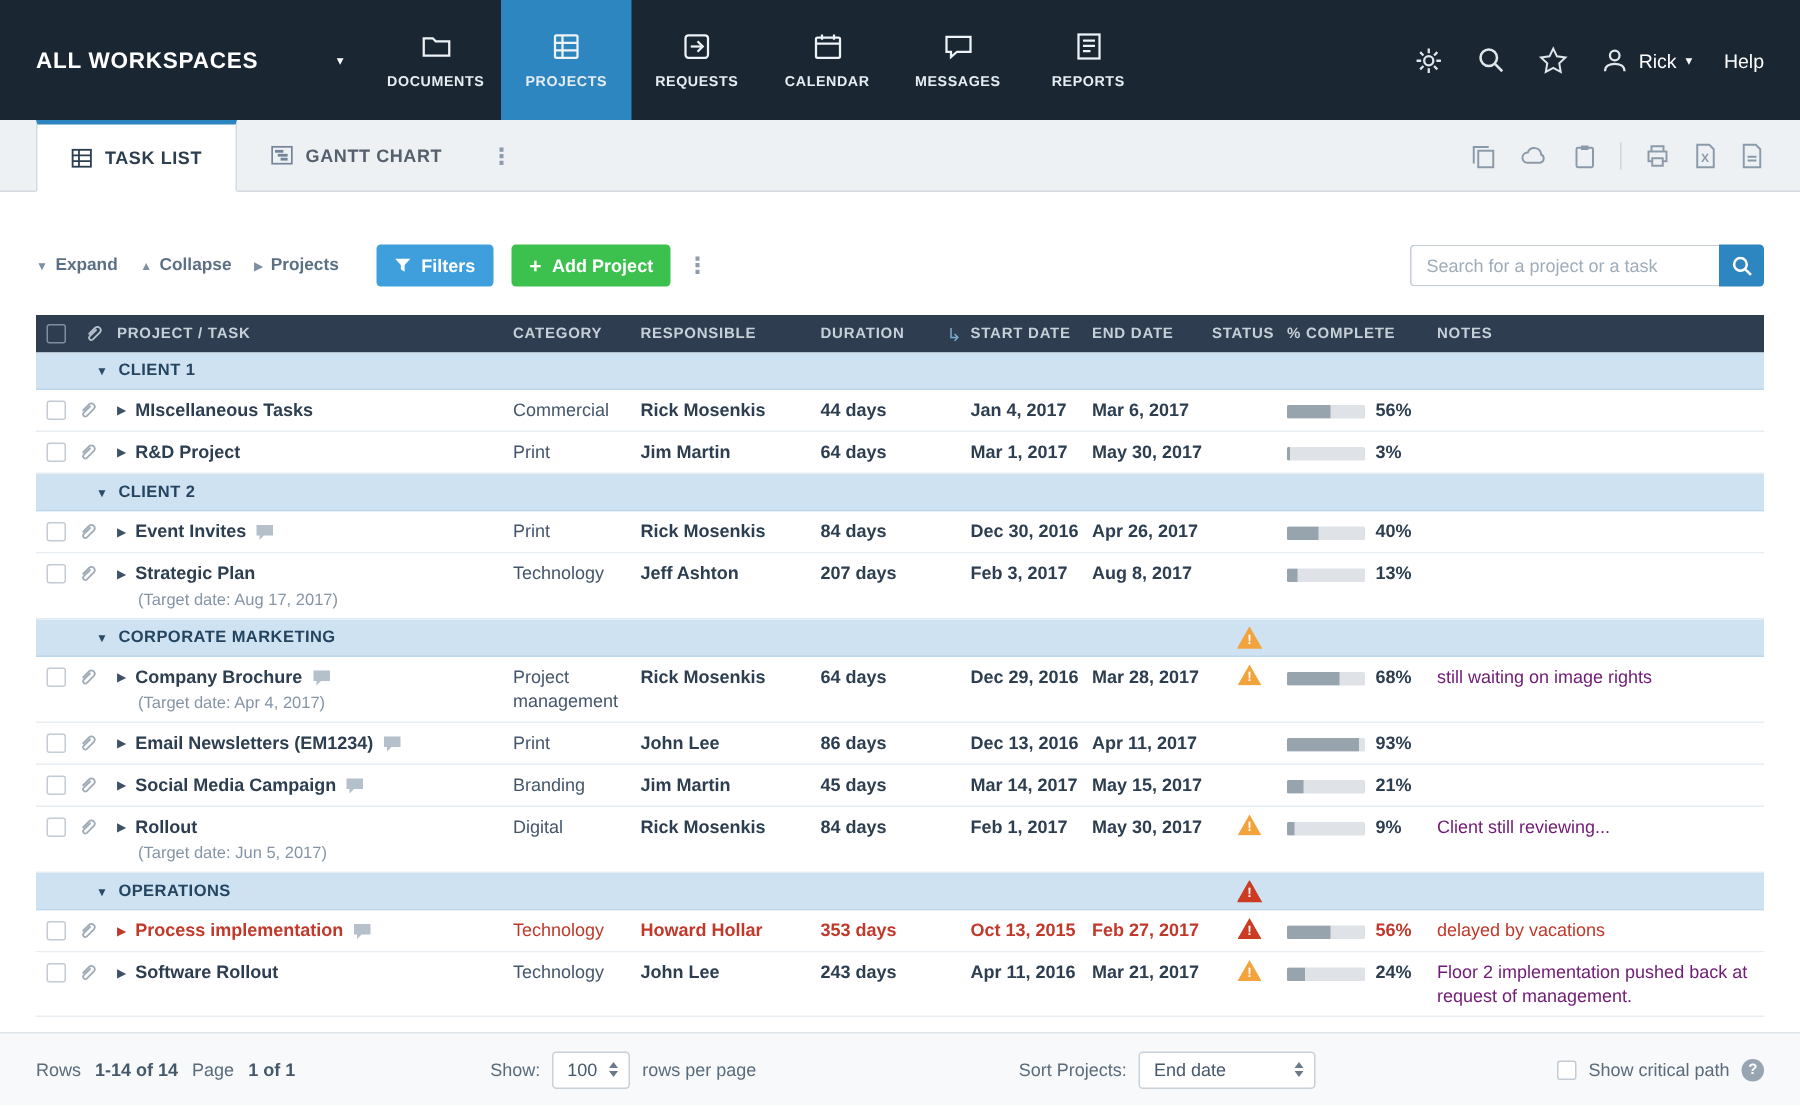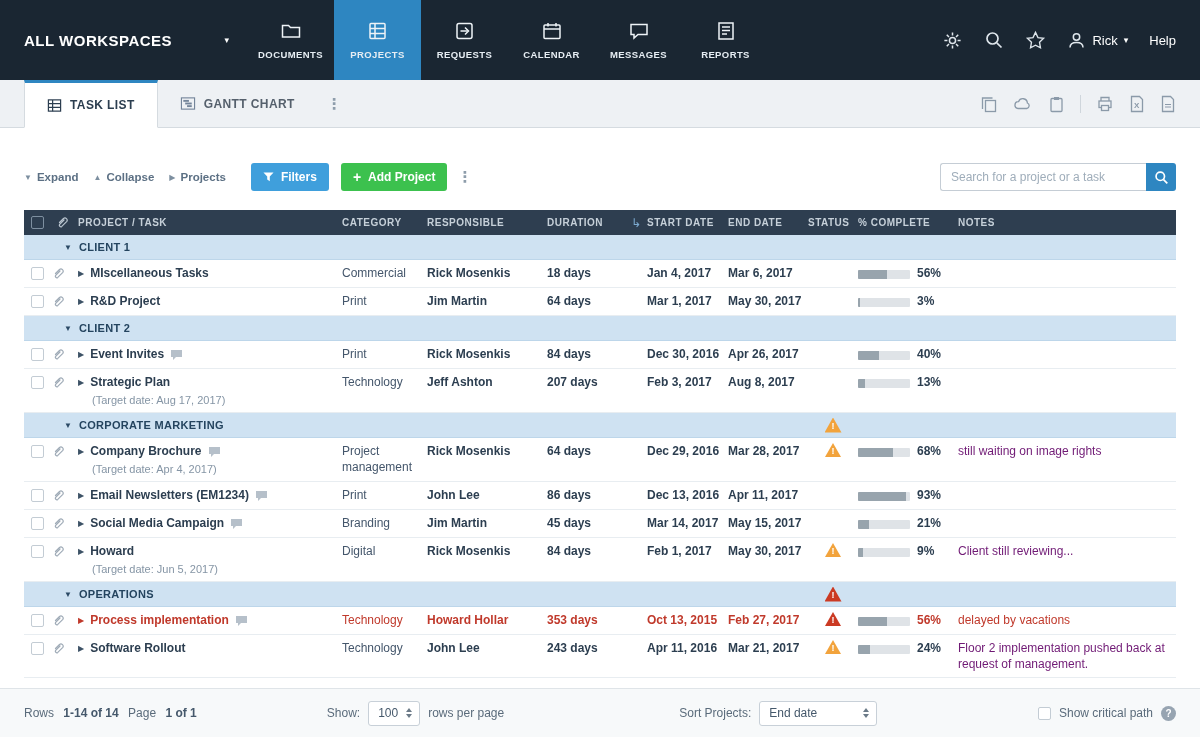--- a/index.html
+++ b/index.html
@@ -350,21 +350,21 @@
     <div class="cell">
       <div class="name-line">
         <span class="tri">▶</span>
         <span class="t-name">MIscellaneous Tasks</span>
 
       </div>
 
     </div>
     <div class="cell cell-cat">Commercial</div>
     <div class="cell cell-resp">Rick Mosenkis</div>
-    <div class="cell cell-dur">18 days</div>
+    <div class="cell cell-dur">44 days</div>
     <div class="cell"></div>
     <div class="cell cell-start">Jan 4, 2017</div>
     <div class="cell cell-end">Mar 6, 2017</div>
     <div class="cell c-status"></div>
     <div class="cell c-pct">
       <span class="pbar">
               <span class="pfill" style="width: 56%;"></span>
             </span>
       <span class="pct-label">56%</span>
     </div>
@@ -605,21 +605,21 @@
             <span class="checkbox"></span>
           </div>
     <div class="cell c-clip">
       <svg width="12" height="14" viewBox="0 0 12 14" fill="none" stroke="#9fabb7" stroke-width="1.2" stroke-linecap="round">
               <path d="M3.5 6.5 7.5 2.5a2.2 2.2 0 0 1 3.1 3.1L5.8 10.4a1.5 1.5 0 0 1-2.1-2.1L8 4"></path>
             </svg>
     </div>
     <div class="cell">
       <div class="name-line">
         <span class="tri">▶</span>
-        <span class="t-name">Howard</span>
+        <span class="t-name">Rollout</span>
 
       </div>
       <div class="subtitle">(Target date: Jun 5, 2017)</div>
     </div>
     <div class="cell cell-cat">Digital</div>
     <div class="cell cell-resp">Rick Mosenkis</div>
     <div class="cell cell-dur">84 days</div>
     <div class="cell"></div>
     <div class="cell cell-start">Feb 1, 2017</div>
     <div class="cell cell-end">May 30, 2017</div>

